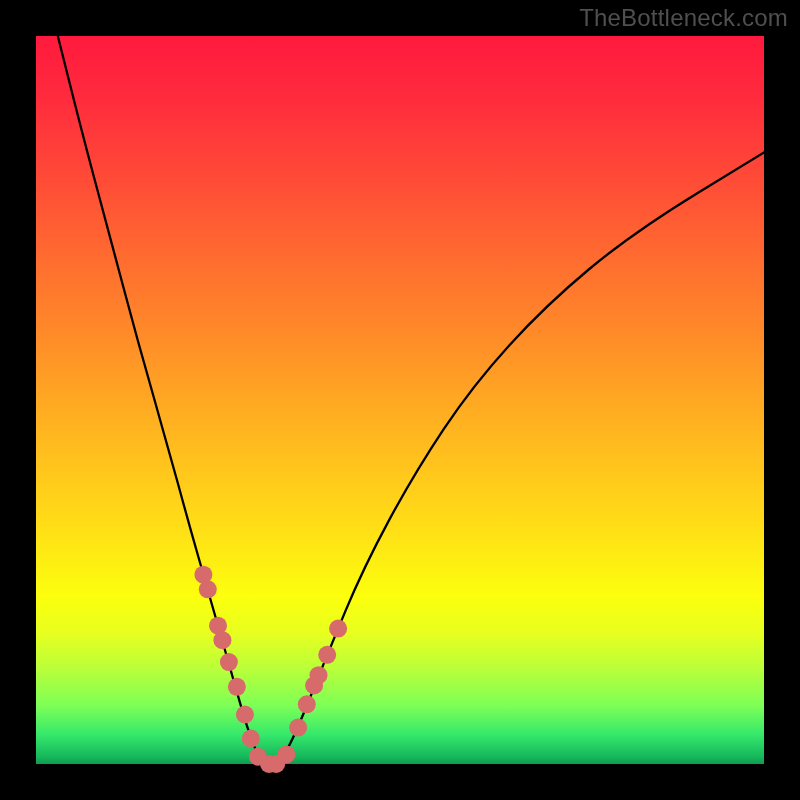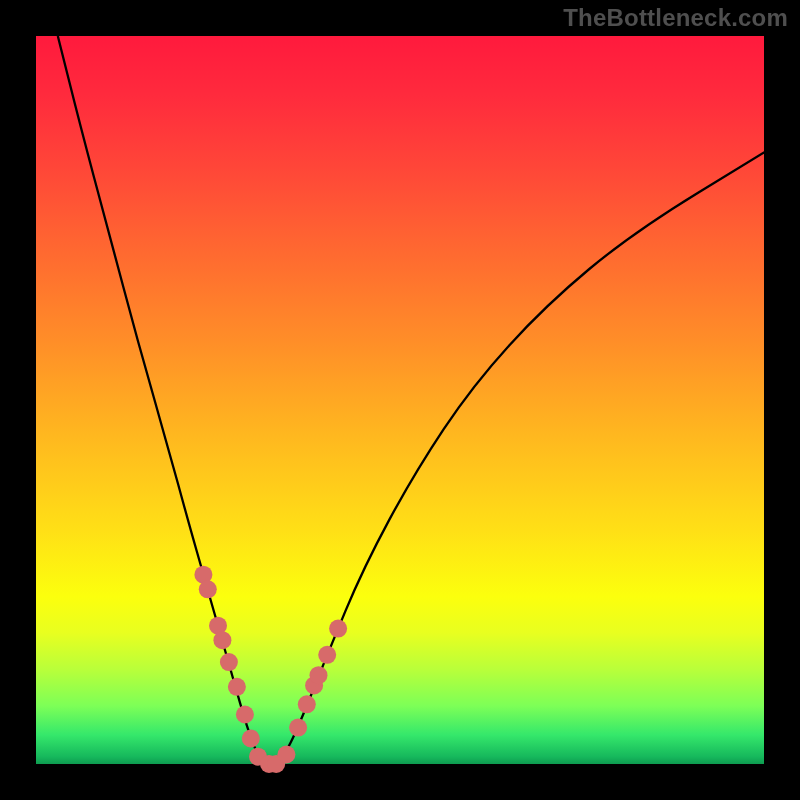--- a/index.html
+++ b/index.html
@@ -41,21 +41,21 @@
       #0e9c50 100%
     );
     box-sizing: border-box;
   }
   .watermark {
     position: absolute;
     top: 4px;
     right: 12px;
     color: #4f4f4f;
     font-size: 24px;
-    font-weight: 700;
+    font-weight: 400;
     letter-spacing: 0.2px;
     user-select: none;
   }
   svg.curve {
     position: absolute;
     left: 0;
     top: 0;
     width: 728px;
     height: 728px;
     overflow: visible;

